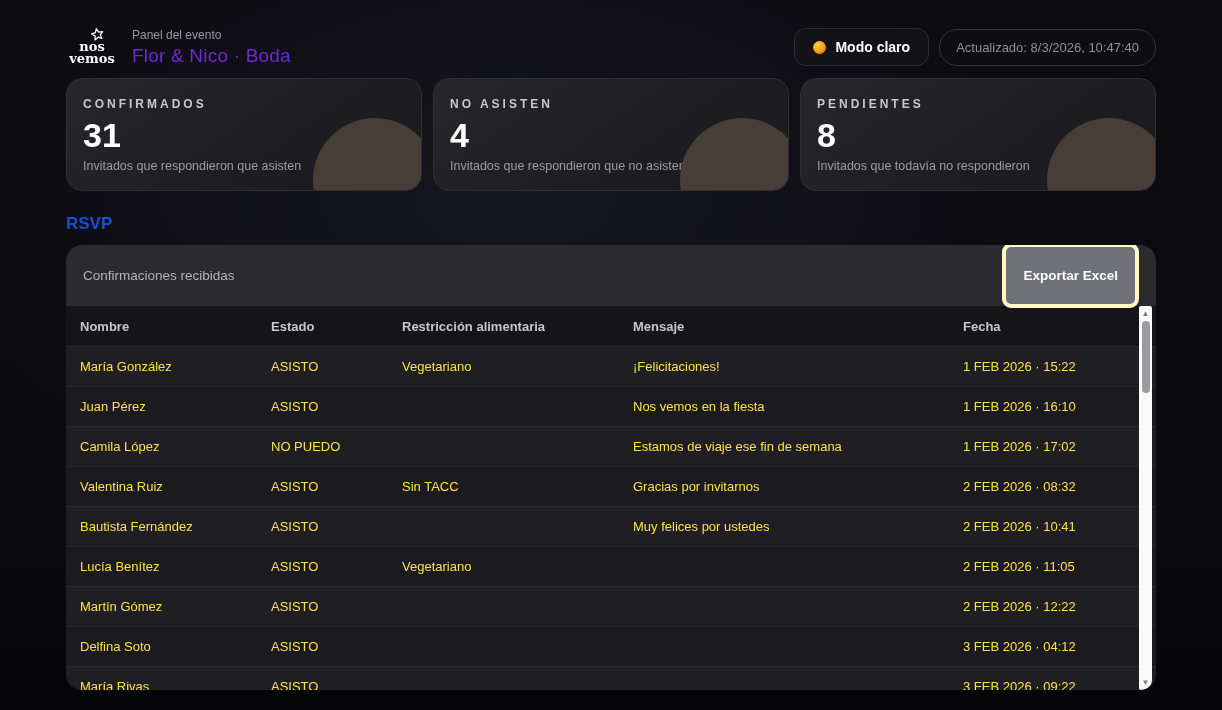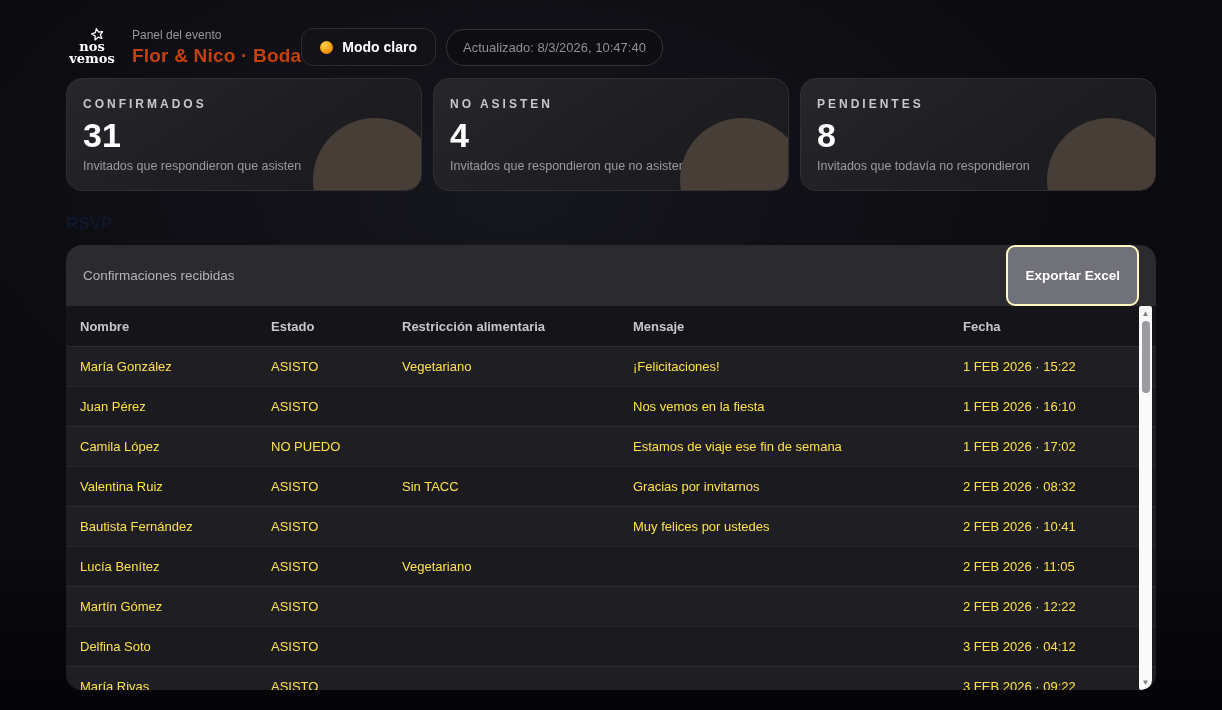--- a/index.html
+++ b/index.html
@@ -7,53 +7,53 @@
   body {
     font-family:"Liberation Sans", sans-serif;
     color:#ececf0;
     background:
       radial-gradient(950px 520px at 42% 28%, rgba(44,44,56,0.35), rgba(0,0,0,0) 62%),
       linear-gradient(180deg, #0b0b10 0%, #0a0a0f 78%, #040407 100%);
   }
   .page { padding:26px 66px 0 66px; }
 
   
-  .topbar { display:flex; align-items:center; height:42px; }
+  .topbar { display:flex; align-items:center; justify-content:space-between; height:42px; }
   .topbar-left { display:flex; align-items:center; gap:14px; }
   .logo { position:relative; width:52px; text-align:center; color:#fff;
           font-family:"DejaVu Serif", serif; font-weight:700; font-size:13px; line-height:0.92; padding-top:12px; }
   .logo .star { position:absolute; top:-2px; left:24px; width:15px; height:15px; transform:rotate(-12deg); }
   .title-block .eyebrow { font-size:12px; color:#96969d; margin-bottom:3px; }
-  .title-block .title { font-size:19px; font-weight:700; color:#c2410c; letter-spacing:0.2px; }
+  .title-block .title { font-size:19px; font-weight:400; color:#6d28d9; letter-spacing:0.2px; }
   .topbar-right { display:flex; align-items:center; gap:10px; }
   .btn-theme { display:flex; align-items:center; gap:9px; background:#121217; border:1px solid #2c2c33;
                border-radius:12px; padding:10px 18px; font-size:14px; font-weight:700; color:#ffffff; cursor:pointer; }
   .sun-dot { width:13px; height:13px; border-radius:50%;
              background:radial-gradient(circle at 35% 30%, #ffd24d 0%, #f59e0b 55%, #e06a12 100%); }
   .updated-pill { border:1px solid #35353c; border-radius:18px; padding:10px 16px;
                   font-size:13px; color:#8f8f97; background:#0d0d12; }
 
   
   .cards { display:flex; gap:11px; margin-top:10px; }
   .card { position:relative; flex:1; height:113px; border-radius:16px; overflow:hidden;
           border:1px solid #2e2e34; padding:18px 18px 0 16px;
           background:linear-gradient(145deg, #26262b 0%, #1d1d22 55%, #19191e 100%); }
   .card .deco { position:absolute; width:124px; height:124px; border-radius:50%;
                 right:-16px; bottom:-52px; background:#473e37; }
   .card .label { font-size:12px; font-weight:600; letter-spacing:3px; color:#c7c7cc; }
   .card .value { font-size:34px; font-weight:700; color:#ffffff; margin-top:6px; line-height:1.1; }
   .card .desc  { font-size:12.5px; color:#9b9ba2; margin-top:5px; }
 
   
-  .section-title { margin-top:23px; font-size:17px; font-weight:700; color:#0f172a; }
+  .section-title { margin-top:23px; font-size:17px; font-weight:700; color:#1d4ed8; }
   .panel { position:relative; margin-top:11px; height:445px; border-radius:16px; overflow:hidden;
            background:#2a2a2f; }
   .panel-head { height:61px; display:flex; align-items:center; justify-content:space-between; padding:0 17px; }
   .panel-title { font-size:13.5px; color:#b3b3b9; }
-  .btn-export { background:#71717a; border:2px solid #fef9c3; border-radius:9px; padding:21px 17px;
+  .btn-export { background:#71717a; border:4px solid #fef9c3; border-radius:9px; padding:21px 17px;
                 font-size:13.5px; font-weight:700; color:#ffffff; cursor:pointer; }
 
   
   .table-viewport { height:456px; overflow:hidden; background:#1a1a1f; }
   .trow, .thead { display:grid; grid-template-columns:191px 131px 231px 330px 1fr;
                   align-items:center; height:40px; padding:0 14px; font-size:13px; }
   .thead { background:#141419; color:#c6c6cc; font-weight:700; }
   .trow { color:#fde047; border-top:1px solid rgba(255,255,255,0.055); }
   .trow.light { background:#1e1e23; }
   .trow.dark  { background:#1a1a1f; }

